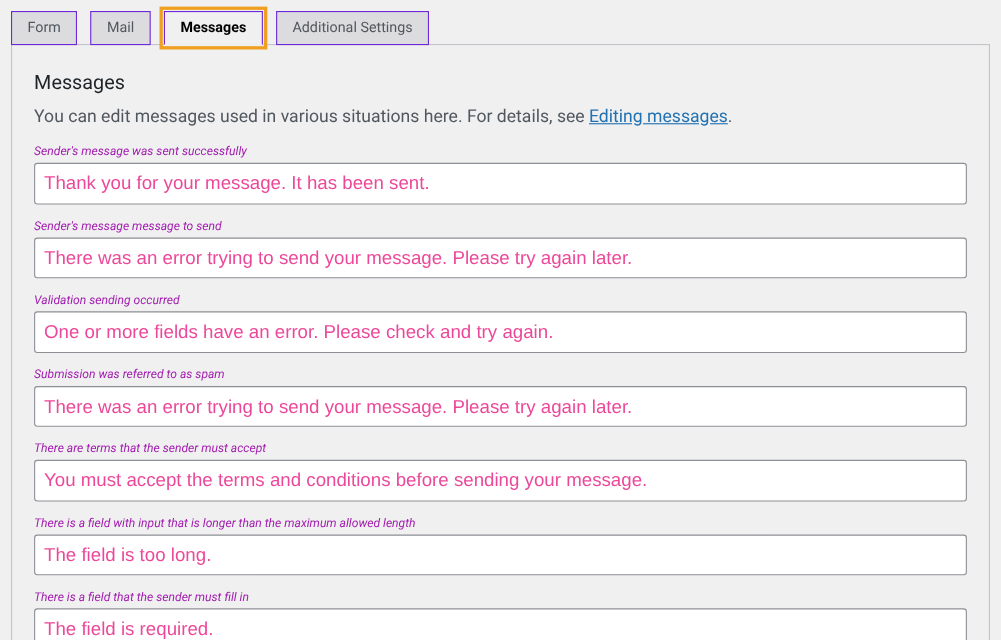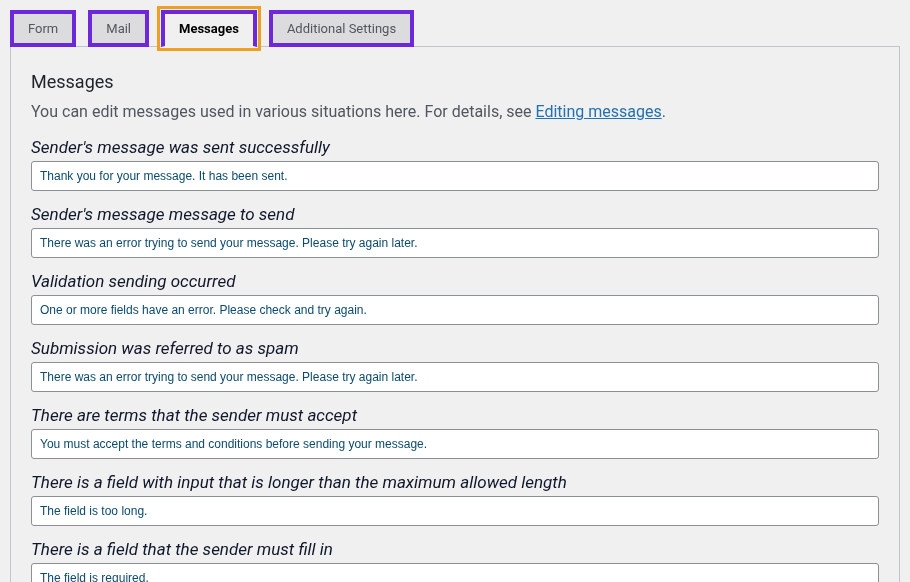--- a/index.html
+++ b/index.html
@@ -11,21 +11,21 @@
       padding: 10px;
       width: 910px;
     }
     .tabs {
       display: flex;
       gap: 0;
     }
     .tab {
       padding: 7px 14px;
       background: #dcdcde;
-      border: 4px solid #6d28d9;
+      border: 1px solid #6d28d9;
       cursor: pointer;
       font-size: 13px;
       color: #50575e;
     }
     .tab + .tab { margin-left: 12px; }
     .tab.active {
       background: #f0f0f1;
       border-bottom: 1px solid #f0f0f1;
       color: #000;
       font-weight: 700;
@@ -57,31 +57,31 @@
     .link {
       color: #2271b1;
       text-decoration: underline;
     }
     .field-group {
       margin-bottom: 13px;
     }
     .field-label {
       display: block;
       font-style: italic;
-      font-size: 17px;
-      color: #0f172a;
+      font-size: 11px;
+      color: #a21caf;
       margin-bottom: 4px;
     }
     .field-input {
       width: 100%;
       padding: 5px 8px;
       border: 1px solid #8c8f94;
       border-radius: 3px;
-      font-size: 12px;
-      color: #0c4a6e;
+      font-size: 17px;
+      color: #ec4899;
       background: #fff;
       line-height: 1.5;
     }
   </style>
 </head>
 <body>
 
 <div class="tabs">
   <div class="tab">Form</div>
   <div class="tab">Mail</div>

